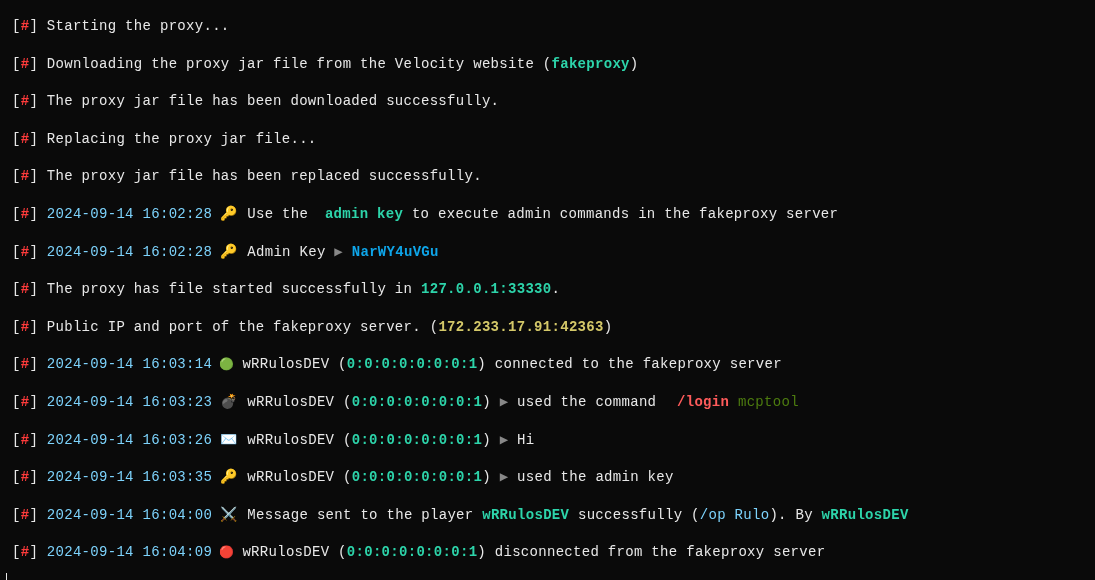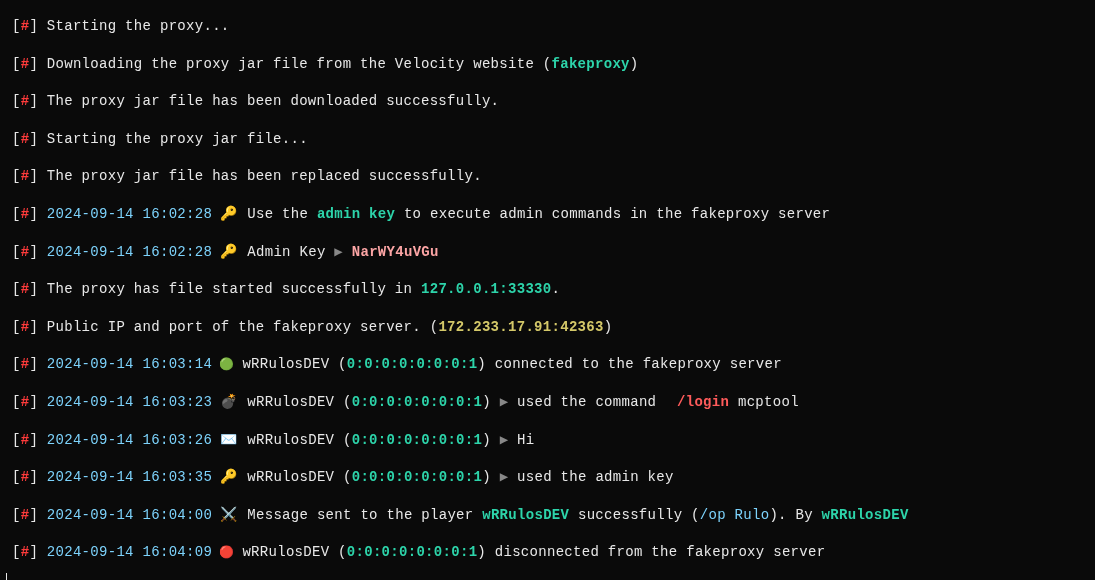--- a/index.html
+++ b/index.html
@@ -19,31 +19,31 @@
     white-space: nowrap;
     letter-spacing: 0.3px;
   }
   .br-l, .br-r { color: #e8e8e8; }
   .hash { color: #ff3b3b; font-weight: bold; }
   .txt { color: #e8e8e8; text-align: center; }
   .paren { color: #e8e8e8; }
   .prox { color: #2dd4aa; font-weight: bold; margin-top: 44px; }
   .ts { color: #7dd3fc; }
   .key-icon { }
-  .admkey { color: #2dd4aa; font-weight: bold; }
+  .admkey { color: #2dd4aa; font-weight: bold; margin-left: 8px; }
   .arrow { color: #888; }
-  .magenta { color: #fca5a5; font-weight: bold; text-align: right; }
+  .magenta { color: #0ea5e9; font-weight: bold; text-align: right; }
   .ip { color: #2dd4aa; font-weight: bold; }
   .ipy { color: #d4c869; font-weight: bold; }
   .dot-g { color: #00d94a; font-size: 12px; }
   .dot-r { color: #ff3b3b; font-size: 12px; }
   .user-g { color: #2dd4aa; font-weight: bold; }
   .user-w { color: #e8e8e8; }
   .cmd-r { color: #ff5b5b; font-weight: bold; margin-left: 12px; }
-  .cmd-pt { color: #e5e5e5; font-family: Liberation Mono, monospace; }
+  .cmd-pt { color: #4d7c0f; font-family: Liberation Mono, monospace; }
   .swords { }
   .mail { }
   .bomb { }
   .caret {
     display: inline-block;
     width: 1px;
     height: 16px;
     background: #e8e8e8;
     vertical-align: middle;
     margin-left: 2px;
@@ -62,21 +62,21 @@
   <span class="txt">Downloading the proxy jar file from the Velocity website </span><span class="paren">(</span><span class="prox">fakeproxy</span><span class="paren">)</span>
 </div>
 
 <div class="line">
   <span class="br-l">[</span><span class="hash">#</span><span class="br-r">]</span>
   <span class="txt">The proxy jar file has been downloaded successfully.</span>
 </div>
 
 <div class="line">
   <span class="br-l">[</span><span class="hash">#</span><span class="br-r">]</span>
-  <span class="txt">Starting the proxy jar file...</span>
+  <span class="txt">Replacing the proxy jar file...</span>
 </div>
 
 <div class="line">
   <span class="br-l">[</span><span class="hash">#</span><span class="br-r">]</span>
   <span class="txt">The proxy jar file has been replaced successfully.</span>
 </div>
 
 <div class="line">
   <span class="br-l">[</span><span class="hash">#</span><span class="br-r">]</span>
   <span class="ts">2024-09-14 16:02:28</span><span class="key-icon"> 🔑 Use the </span><span class="admkey">admin key</span><span class="txt"> to execute admin commands in the fakeproxy server</span>

